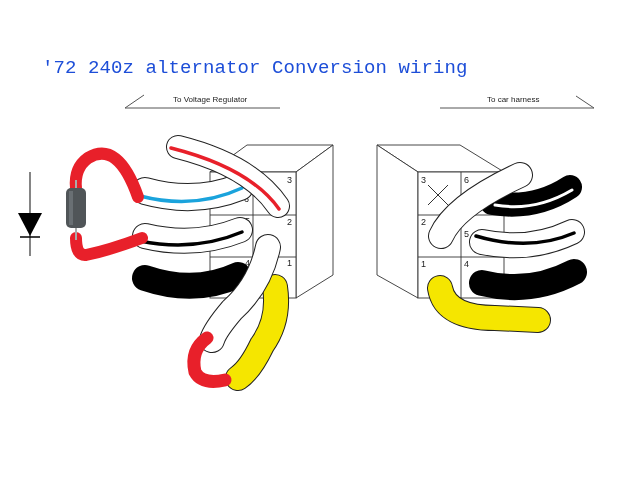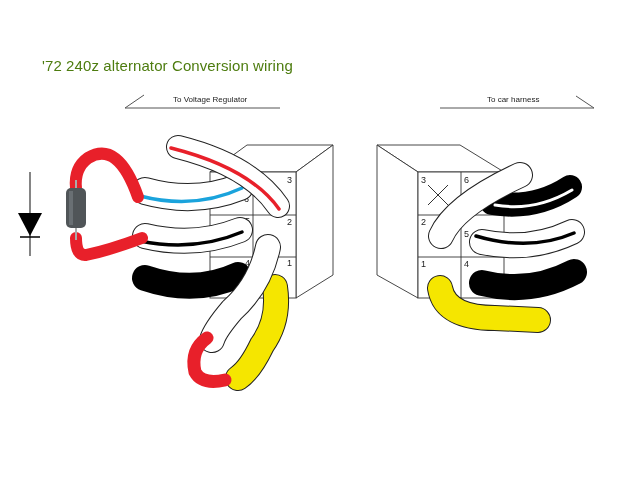--- a/index.html
+++ b/index.html
@@ -1,17 +1,17 @@
 <!DOCTYPE html>
 <html><head>
 <meta charset="utf-8">
 <style>
   html, body { margin: 0; padding: 0; background: #ffffff; }
   body { width: 640px; height: 495px; position: relative; overflow: hidden; font-family: "Liberation Sans", "DejaVu Sans", sans-serif; }
-  #title { position: absolute; left: 42px; top: 57px; font-size: 15px; color: #4d7c0f; letter-spacing: 0.1px; white-space: nowrap; }
+  #title { position: absolute; left: 42px; top: 57px; font-size: 19px; color: #1d4ed8; letter-spacing: 0.1px; white-space: nowrap; font-family: Liberation Mono, monospace; }
   svg { position: absolute; left: 0; top: 0; }
   .lbl { font-family: "Liberation Sans", sans-serif; font-size: 8px; fill: #222; }
   .pin { font-family: "Liberation Sans", sans-serif; font-size: 9px; fill: #222; }
   .box { fill: #fff; stroke: #333; stroke-width: 0.9; }
   .grid { fill: none; stroke: #333; stroke-width: 0.9; }
   .sleeve { fill: none; stroke-linecap: round; }
 </style>
 </head>
 <body>
 

